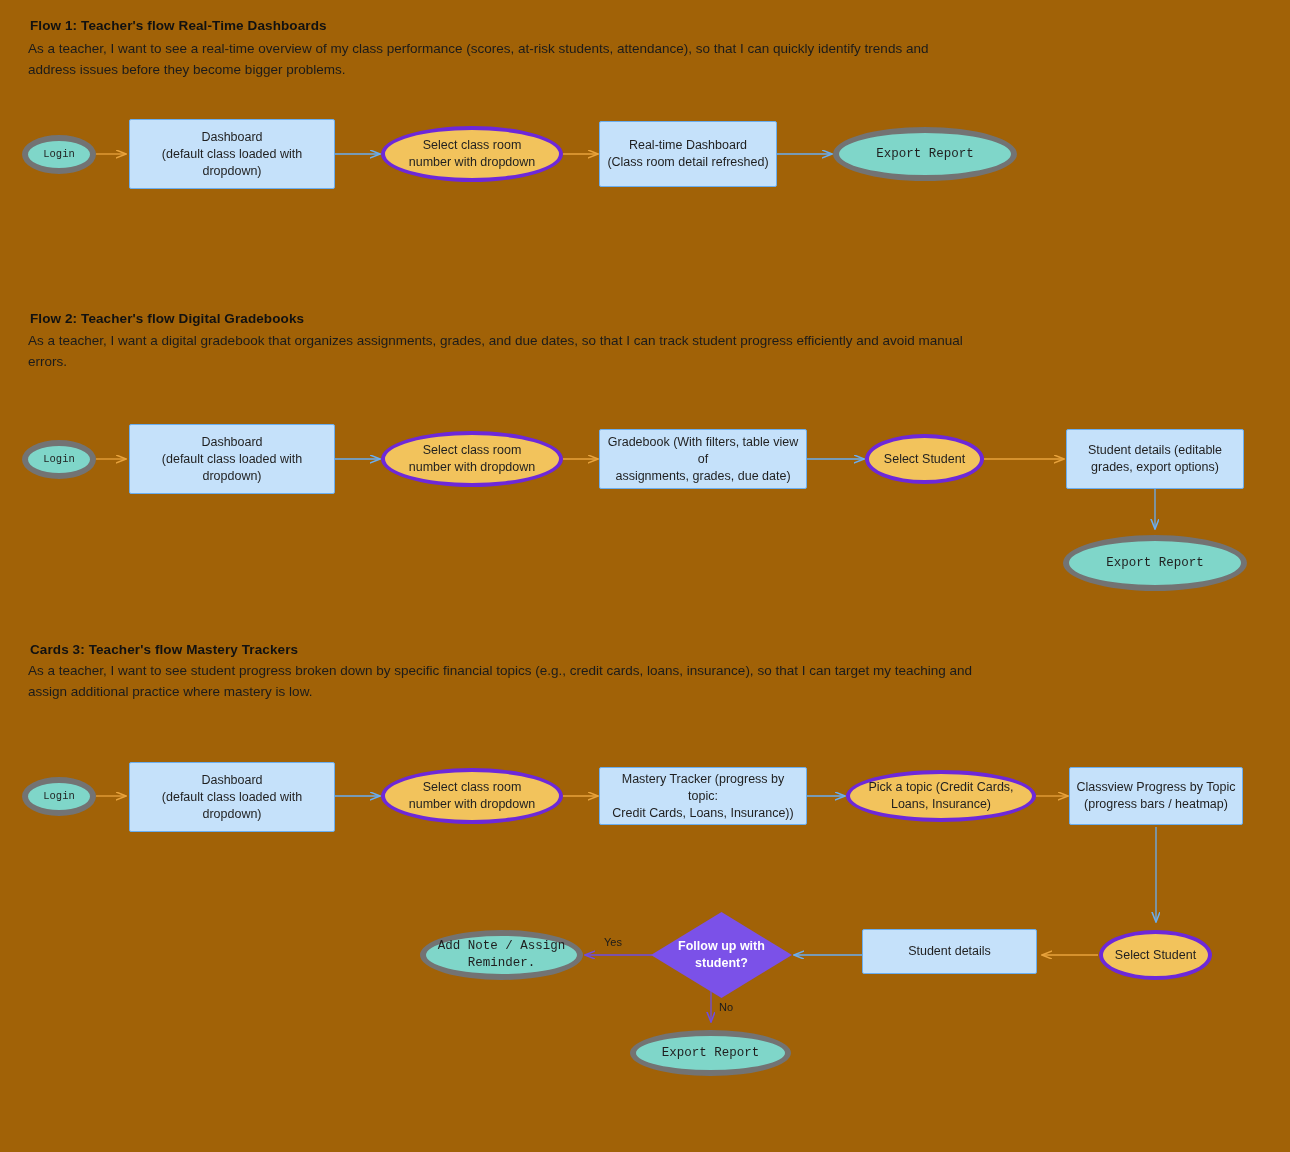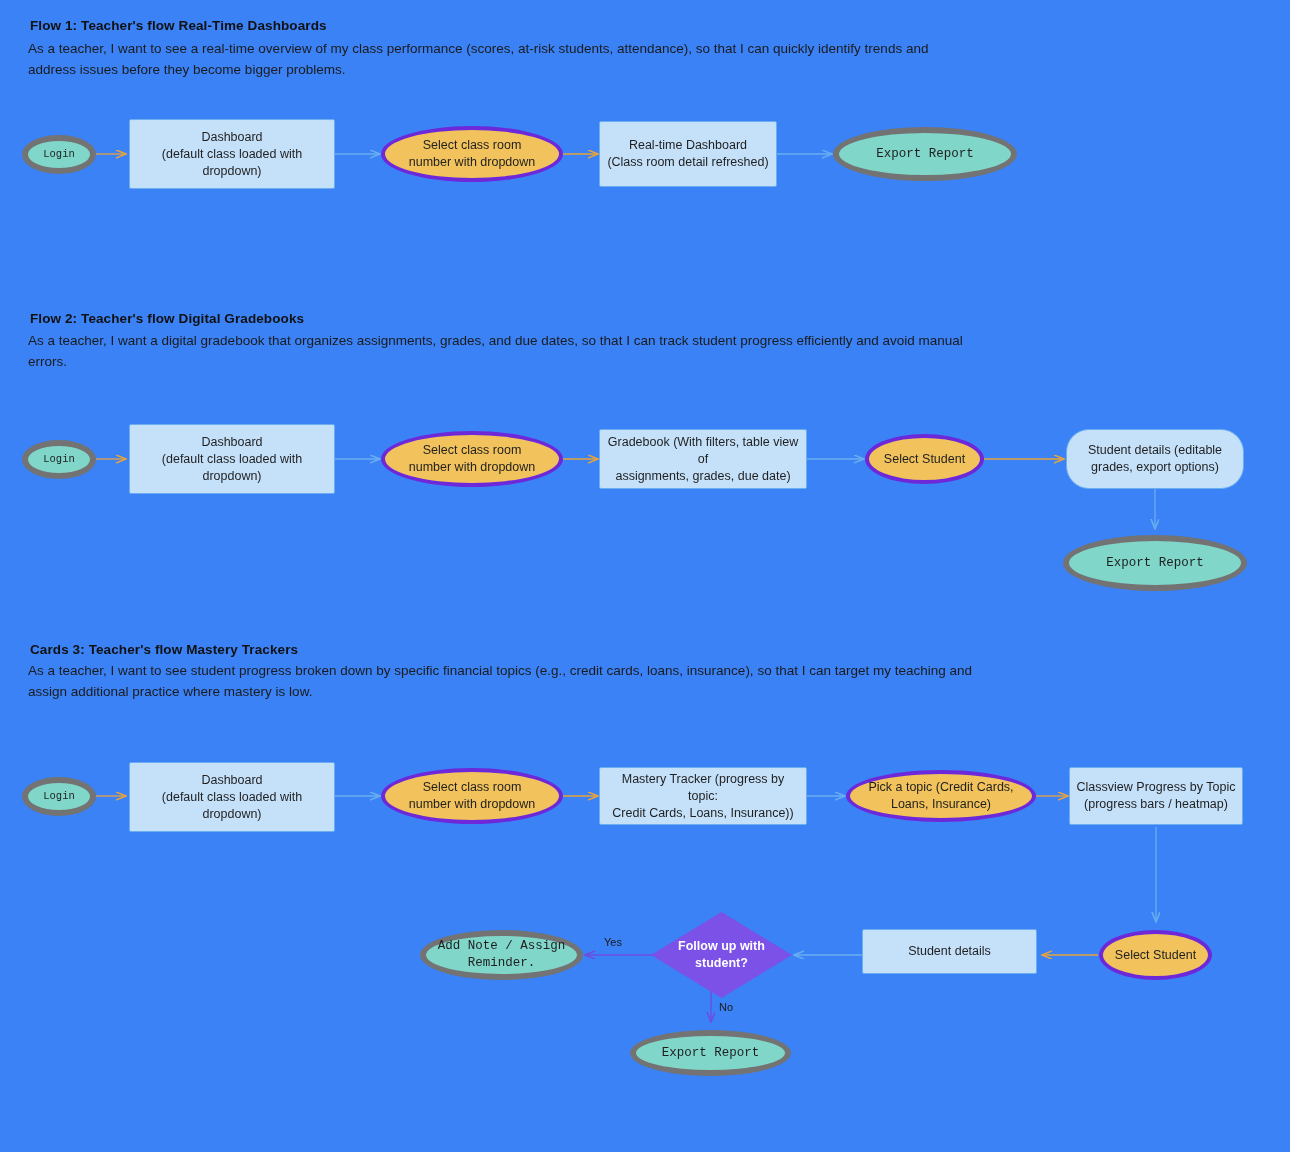--- a/index.html
+++ b/index.html
@@ -11,21 +11,21 @@
   body {
     font-family: "Liberation Sans", sans-serif;
     color: #1b1b1b;
     -webkit-font-smoothing: antialiased;
   }
   #canvas {
     position: relative;
     width: 1290px;
     height: 1152px;
     overflow: hidden;
-    background: #3b82f6;
+    background: #a16207;
   }
   .flow-title {
     position: absolute;
     font-size: 13.5px;
     font-weight: bold;
     letter-spacing: 0.1px;
     color: #111111;
     white-space: nowrap;
   }
   .flow-desc {
@@ -218,21 +218,21 @@
   </div>
 
   <div class="node rect" style="left:599px; top:429px; width:208px; height:60px;">
     <span class="lbl">Gradebook (With filters, table view of<br>assignments, grades, due date)</span>
   </div>
 
   <div class="node ellipse orange" style="left:865px; top:434px; width:119px; height:50px;">
     <span class="lbl">Select Student</span>
   </div>
 
-  <div class="node rect" style="left:1066px; top:429px; width:178px; height:60px;border-radius:23px;">
+  <div class="node rect" style="left:1066px; top:429px; width:178px; height:60px;">
     <span class="lbl">Student details (editable<br>grades, export options)</span>
   </div>
 
   <div class="node ellipse teal" style="left:1063px; top:535px; width:184px; height:56px;">
     <span class="lbl">Export Report</span>
   </div>
 
   <div class="flow-title" style="left:30px; top:642px; width:700px;">Cards 3: Teacher's flow Mastery Trackers</div>
   <div class="flow-desc" style="left:28px; top:660px; width:965px;"> As a teacher, I want to see student progress broken down by specific financial topics (e.g., credit cards, loans, insurance), so that I can target my teaching and assign additional practice where mastery is low.</div>
 

